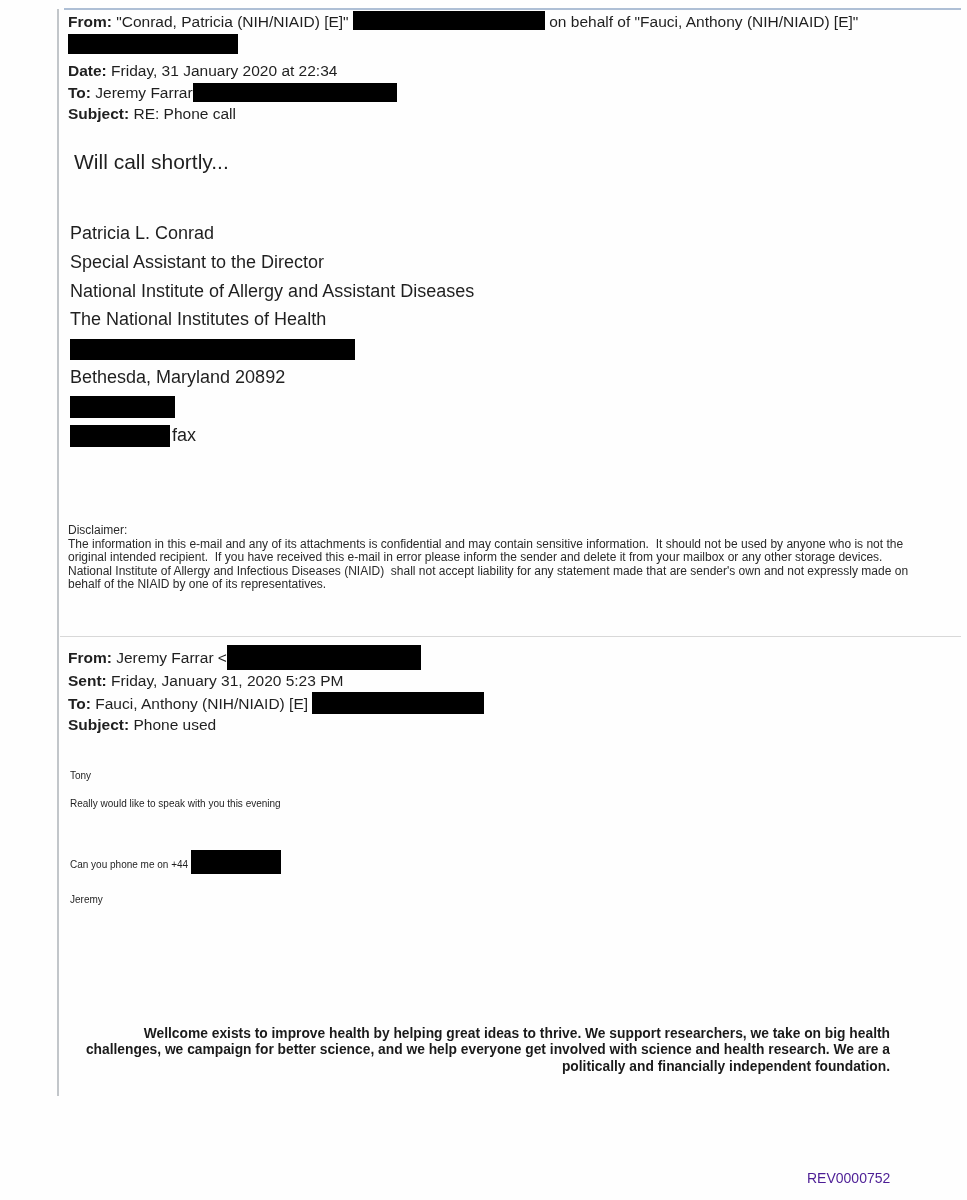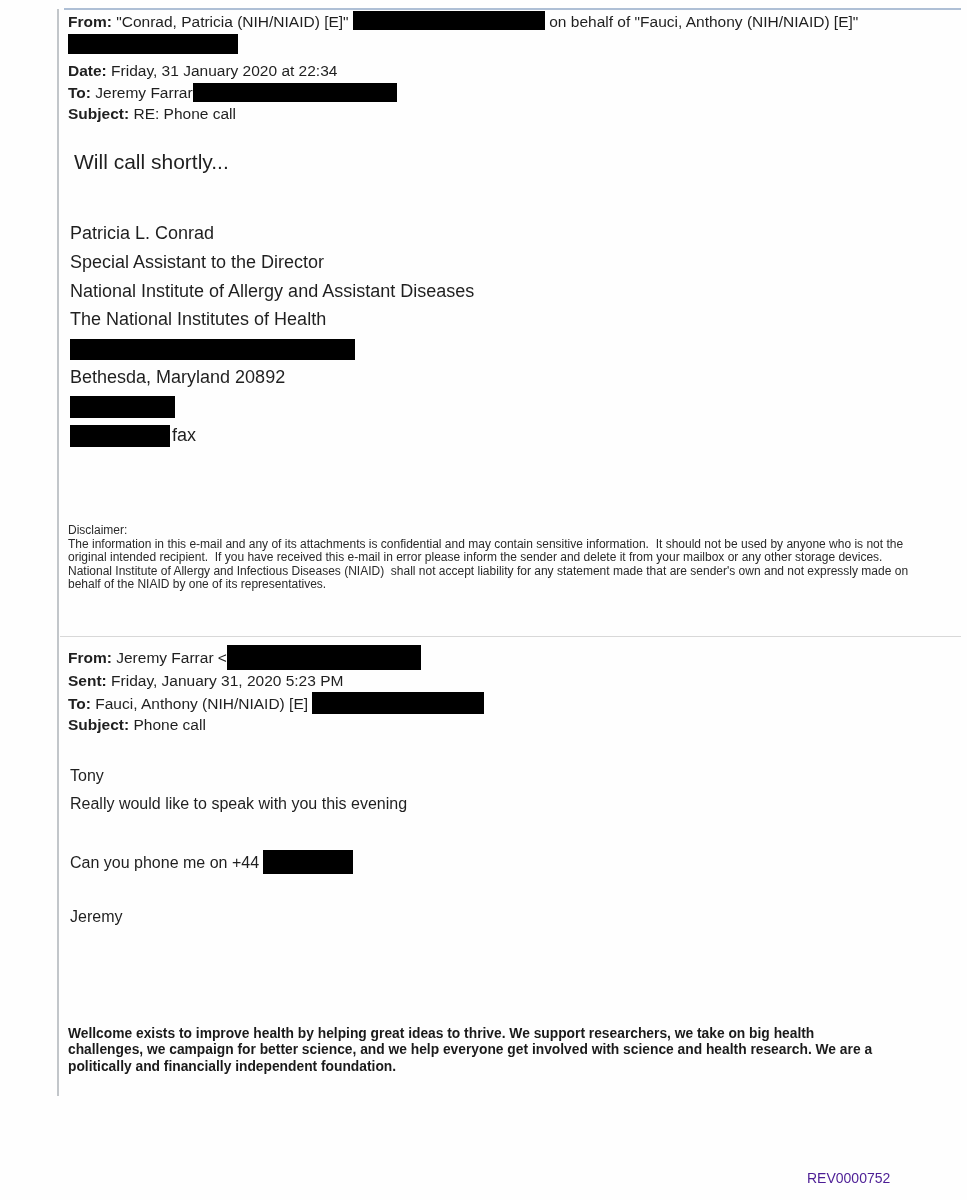--- a/index.html
+++ b/index.html
@@ -33,27 +33,27 @@
   .rd-h { width:172px; height:22px; vertical-align:-5px; }
   .rd-i { width:90px;  height:24px; vertical-align:-6px; }
 
   
   #body1-intro { left:74px; top:150px; font-size:21px; }
   #signature   { left:70px; top:219px; font-size:18px; line-height:28.8px; }
 
   #disclaimer  { left:68px; top:524px; width:845px; font-size:12px; line-height:13.6px; color:#2a2a2a; }
   #disclaimer .dbody { white-space:pre-wrap; }
 
-  #body2 { left:70px; top:765px; font-size:16px; }
+  #body2 { left:70px; top:765px; font-size:10px; }
   #body2 .b2-line { line-height:21px; }
   #body2 .mb-sm { margin-bottom:7px; }
   #body2 .mb-lg { margin-bottom:36px; }
-  #body2 .mb-md { margin-bottom:32px; }
+  #body2 .mb-md { margin-bottom:14px; }
 
-  #footer-wellcome { left:68px; top:1026px; width:822px; font-weight:bold; font-size:13.8px; line-height:16.4px; color:#1a1a1a; }
+  #footer-wellcome { left:68px; top:1026px; width:822px; font-weight:bold; font-size:13.8px; line-height:16.4px; color:#1a1a1a;text-align:right; }
   #doc-ref { left:807px; top:1170px; font-size:14px; color:#4c1d95; }
 </style>
 </head>
 <body>
 
 <div id="top-rule" class="abs"></div>
 <div id="quote-bar" class="abs"></div>
 
 <div id="header1" class="abs">
   <div>
@@ -114,21 +114,21 @@
     <span class="hdr-label">Sent:</span>
     <span>Friday, January 31, 2020 5:23 PM</span>
   </div>
   <div>
     <span class="hdr-label">To:</span>
     <span>Fauci, Anthony (NIH/NIAID) [E]</span>
     <span class="redact rd-h"></span>
   </div>
   <div>
     <span class="hdr-label">Subject:</span>
-    <span>Phone call</span>
+    <span>Phone used</span>
   </div>
 </div>
 
 <div id="body2" class="abs">
   <div class="b2-line mb-sm">Tony</div>
   <div class="b2-line mb-lg">Really would like to speak with you this evening</div>
   <div class="b2-line mb-md">
     <span>Can you phone me on +44</span>
     <span class="redact rd-i"></span>
   </div>

